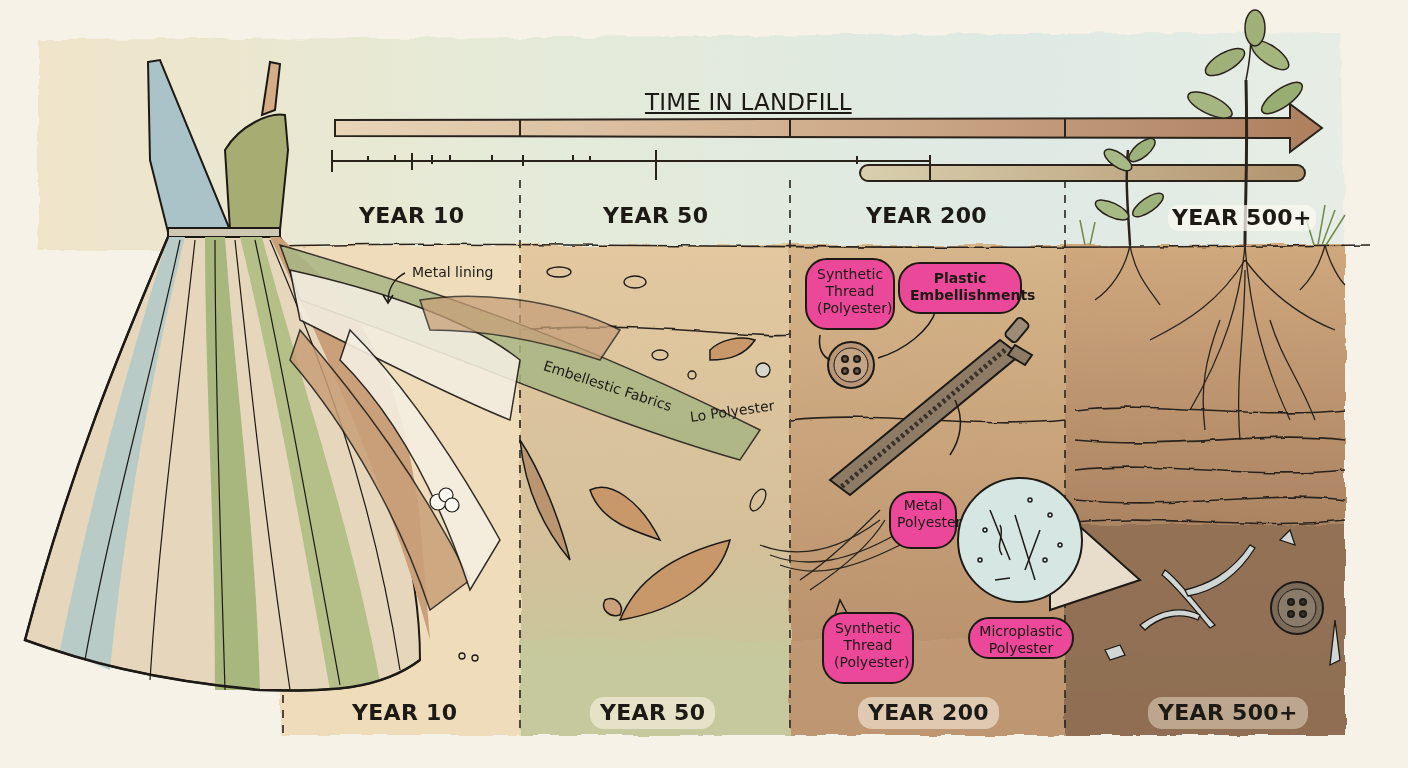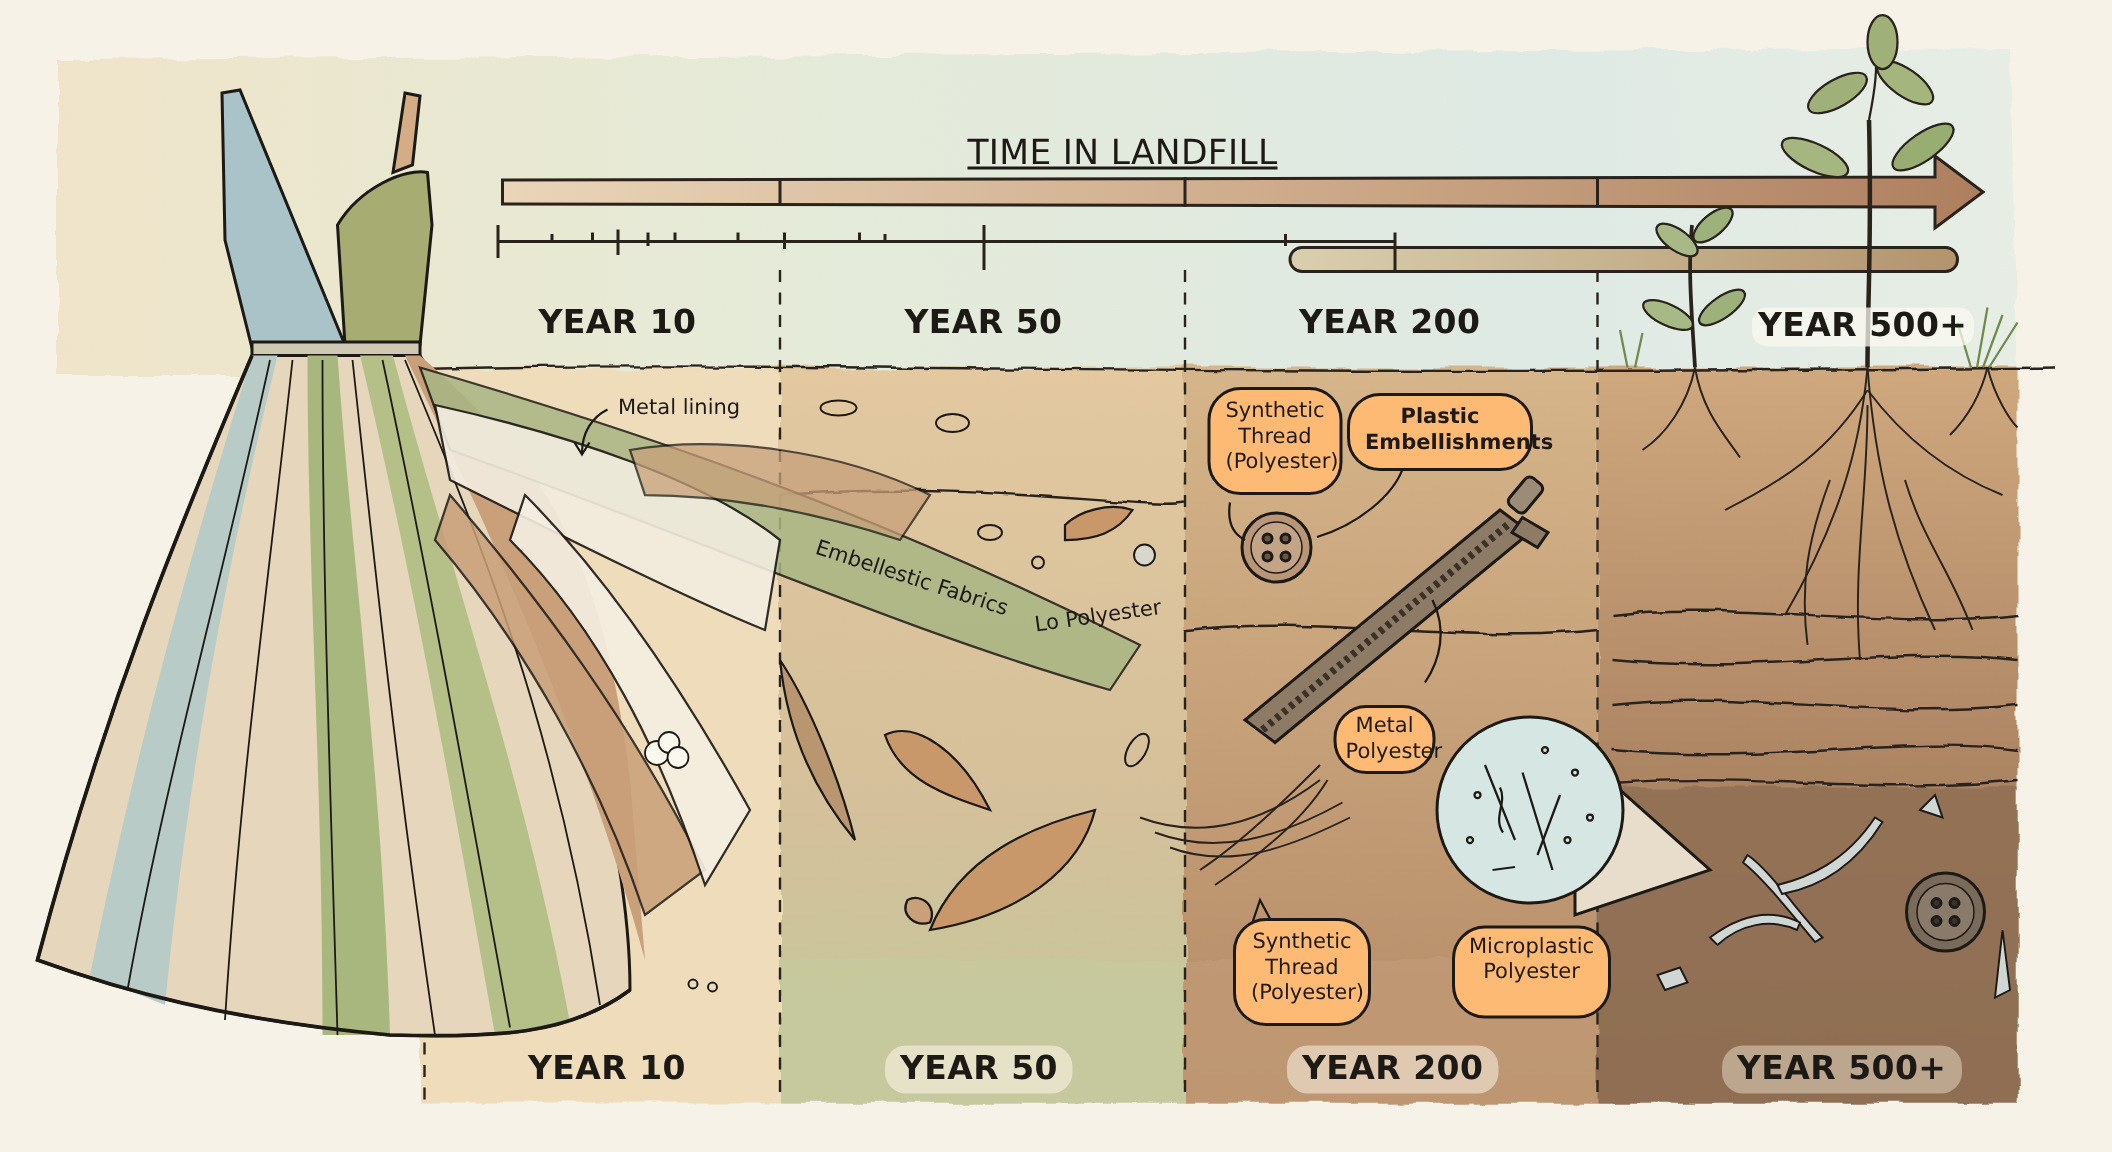--- a/index.html
+++ b/index.html
@@ -13,21 +13,21 @@
   .label {
     position: absolute; color: #1d1a16; font-family: "DejaVu Sans", sans-serif;
     white-space: nowrap; line-height: 1;
   }
   .title { font-size: 23px; letter-spacing: 0.2px; text-decoration: underline; }
   .year-top { font-size: 22px; font-weight: bold; letter-spacing: 0.3px; }
   .year-bot { font-size: 22px; font-weight: bold; letter-spacing: 0.3px;
               padding: 5px 10px; border-radius: 14px; }
   .anno { font-size: 14px; }
   .bubble {
-    position: absolute; background: #fdba74; border: 2px solid #1d1a16;
+    position: absolute; background: #ec4899; border: 2px solid #1d1a16;
     border-radius: 22px; text-align: center; font-size: 14px; line-height: 17px;
     color: #1d1a16; padding: 6px 10px; box-sizing: border-box;
   }
   .rot { transform-origin: left center; }
 </style>
 </head>
 <body>
 
 <div id="stage">
 
@@ -296,30 +296,30 @@
 
 <div class="bubble" style="left:805px;top:258px;width:90px;height:72px;">
   <div>Synthetic</div>
   <div>Thread</div>
   <div>(Polyester)</div>
 </div>
 <div class="bubble" style="left:898px;top:262px;width:124px;height:52px;font-weight:bold;">
   <div>Plastic</div>
   <div>Embellishments</div>
 </div>
-<div class="bubble" style="left:889px;top:470px;width:68px;height:46px;padding:4px 6px;">
+<div class="bubble" style="left:889px;top:491px;width:68px;height:58px;padding:4px 6px;">
   <div>Metal</div>
   <div>Polyester</div>
 </div>
 <div class="bubble" style="left:822px;top:612px;width:92px;height:72px;">
   <div>Synthetic</div>
   <div>Thread</div>
   <div>(Polyester)</div>
 </div>
-<div class="bubble" style="left:968px;top:617px;width:106px;height:62px;padding:4px 6px;">
+<div class="bubble" style="left:968px;top:617px;width:106px;height:42px;padding:4px 6px;">
   <div>Microplastic</div>
   <div>Polyester</div>
 </div>
 
 <div class="label year-bot" style="left:342px;top:697px;">YEAR 10</div>
 <div class="label year-bot" style="left:590px;top:697px;background:rgba(236,232,210,0.8);">YEAR 50</div>
 <div class="label year-bot" style="left:858px;top:697px;background:rgba(232,214,192,0.8);">YEAR 200</div>
 <div class="label year-bot" style="left:1148px;top:697px;background:rgba(200,180,158,0.8);">YEAR 500+</div>
 
 </div>

